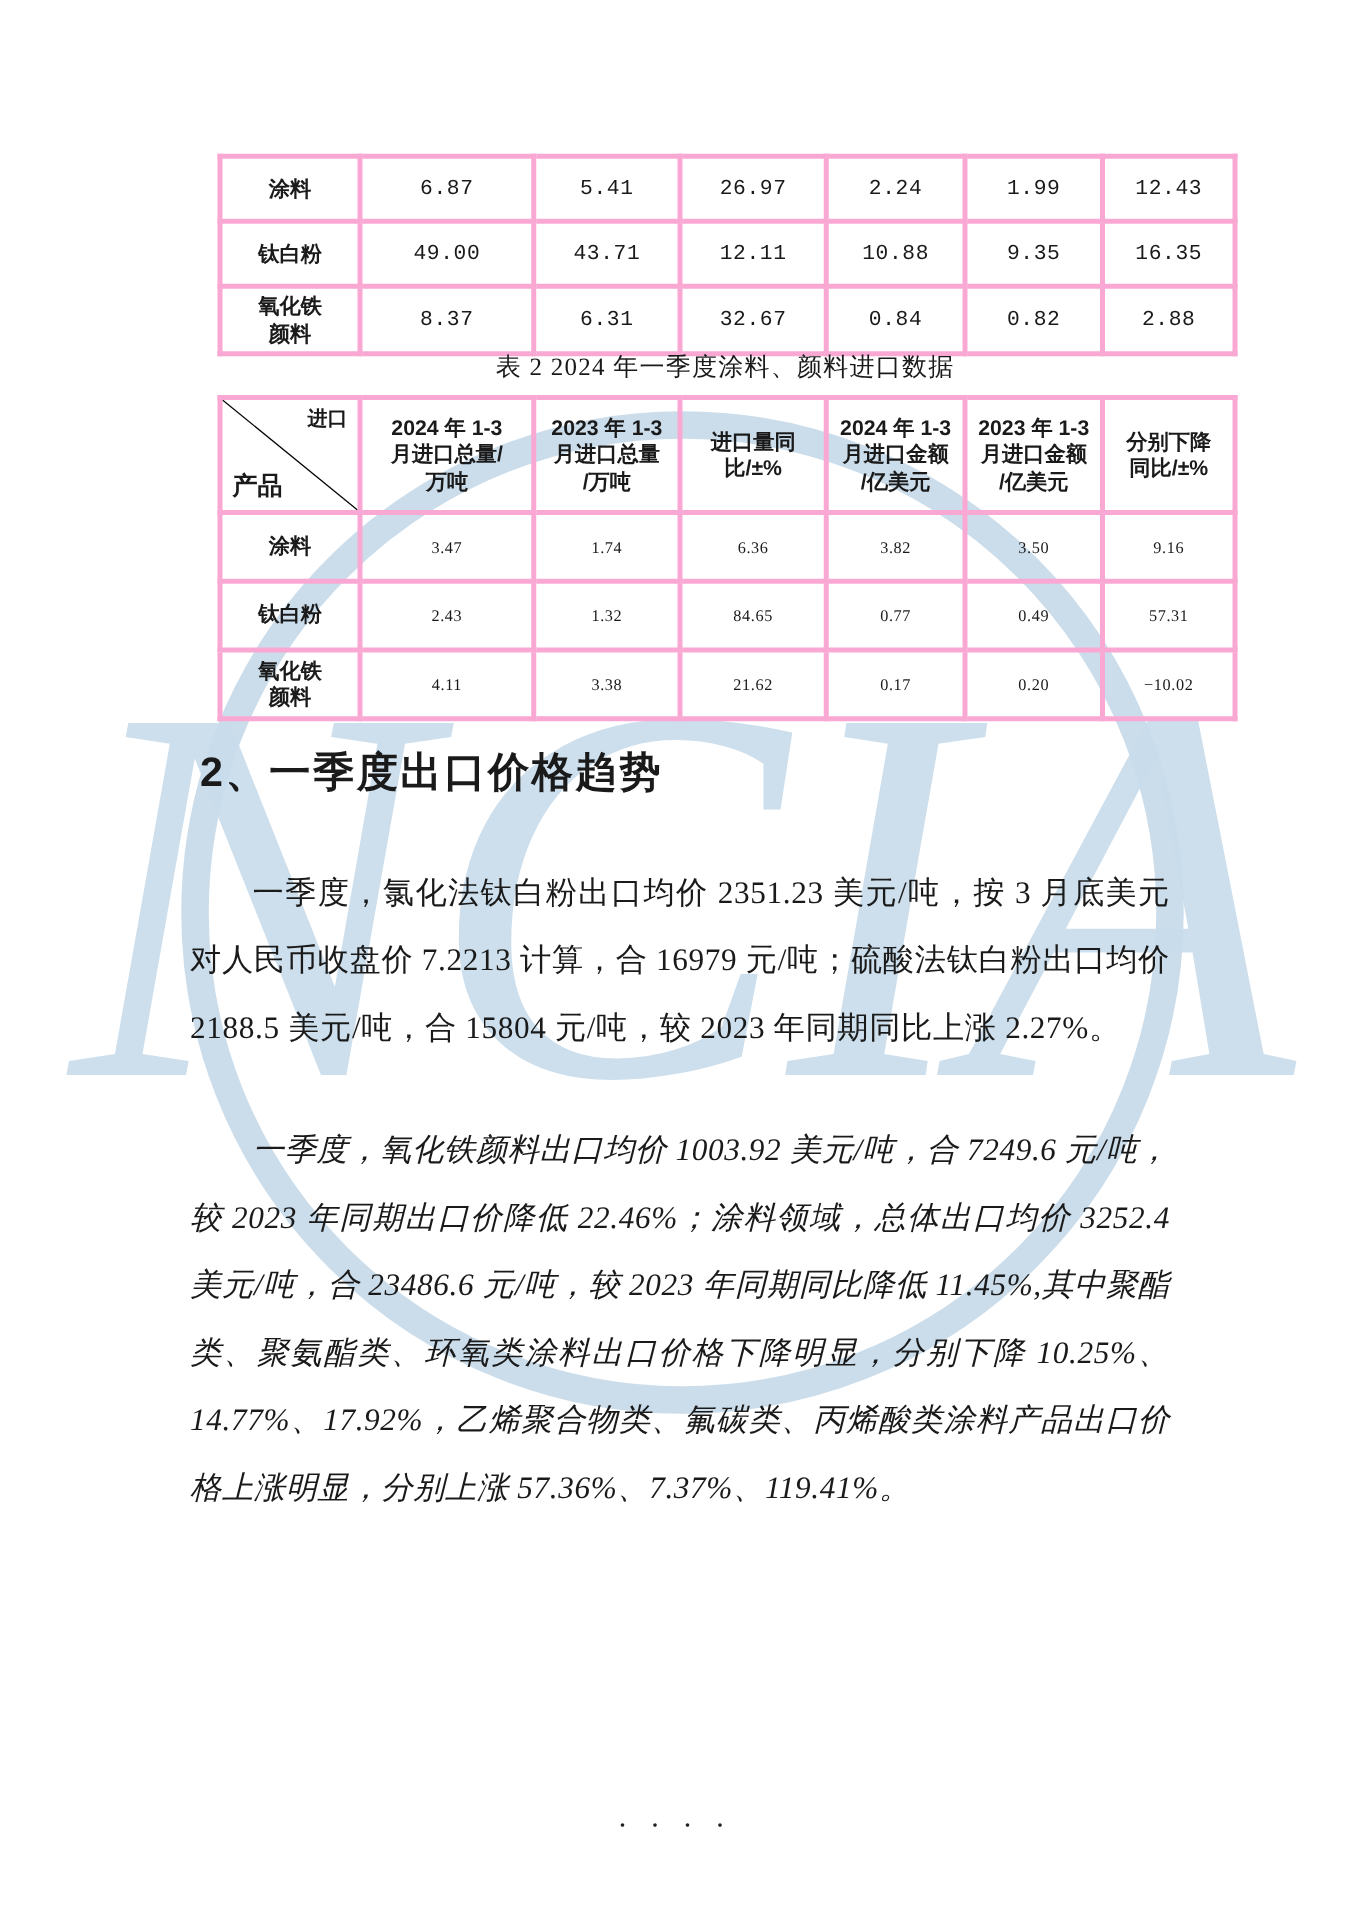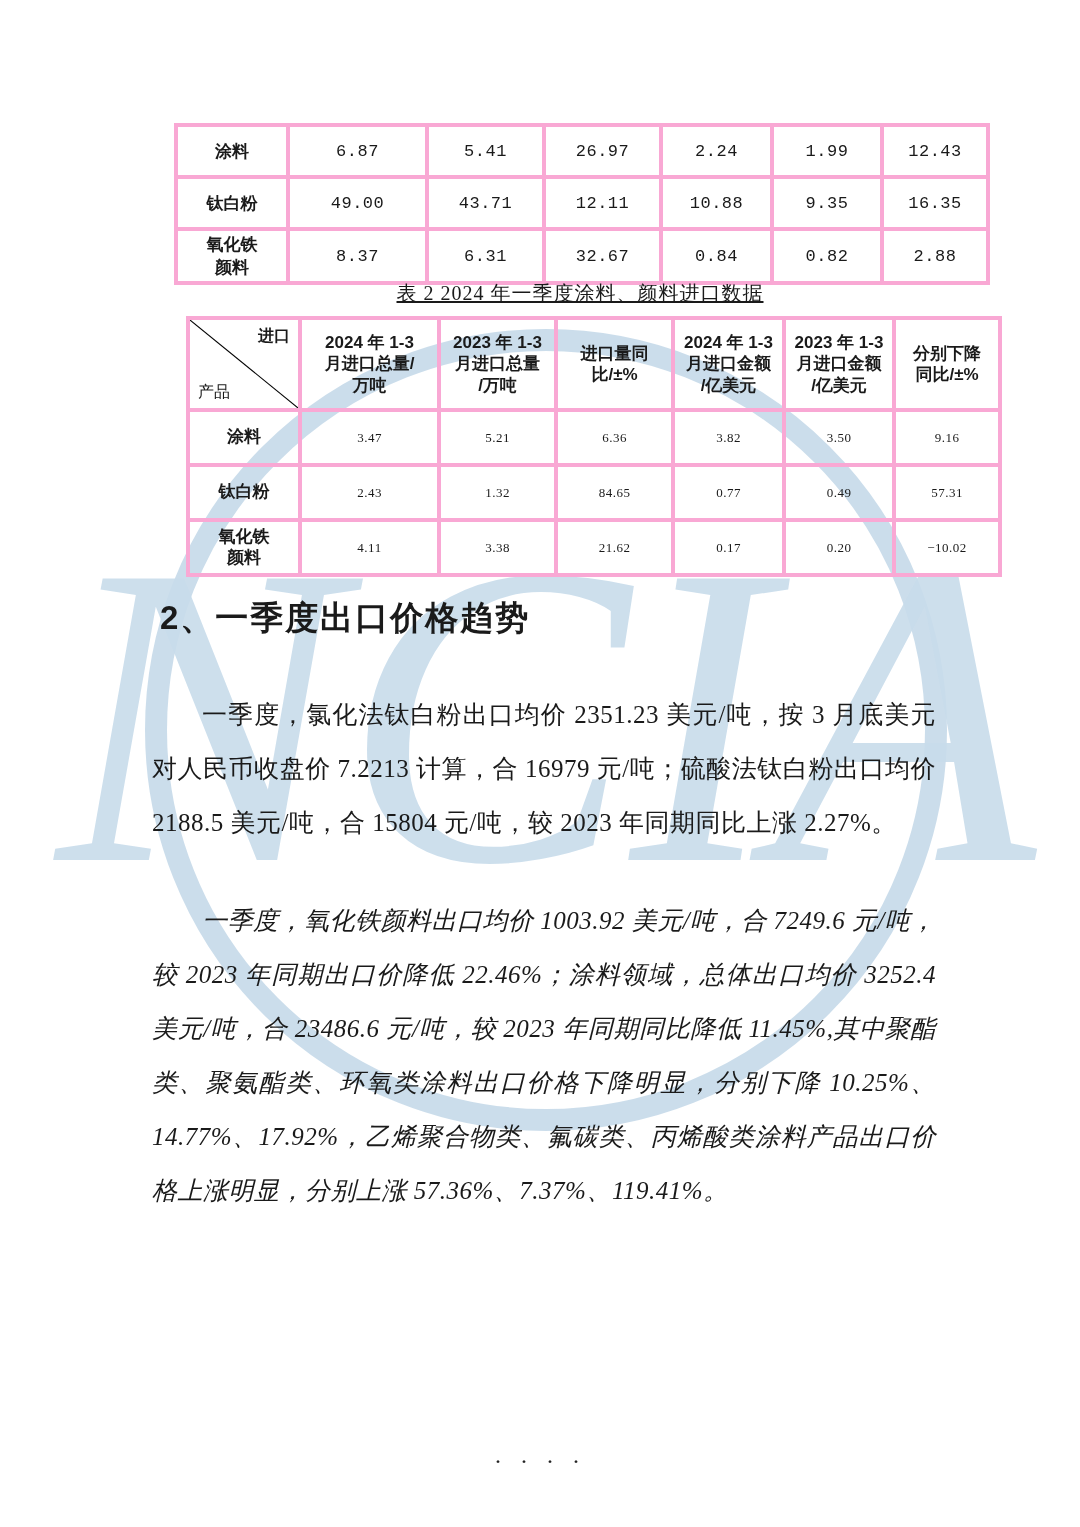--- a/index.html
+++ b/index.html
@@ -63,26 +63,25 @@
 
   .caption {
     position: absolute;
     left: 174px;
     top: 280px;
     width: 812px;
     text-align: center;
     font-family: "Liberation Serif", serif;
     font-size: 20px;
     letter-spacing: 1px;
-    text-decoration: underline;
   }
 
   .t2 {
     position: absolute;
-    left: 186px;
+    left: 174px;
     top: 316px;
     width: 812px;
     border-radius: 26px;
   }
   .t2 td { height: 47px; }
   .t2 th {
     height: 84px;
     font-weight: bold;
     font-size: 16px;
     line-height: 1.25;
@@ -104,22 +103,22 @@
     position: absolute;
     right: 8px;
     top: 6px;
     font-size: 16px;
     font-weight: bold;
   }
   .corner .bl-txt {
     position: absolute;
     left: 8px;
     bottom: 6px;
-    font-size: 16px;
-    font-weight: normal;
+    font-size: 20px;
+    font-weight: bold;
   }
 
   
   .section-title {
     position: absolute;
     left: 160px;
     top: 596px;
     font-family: "Liberation Sans", sans-serif;
     font-weight: bold;
     font-size: 33px;
@@ -260,21 +259,21 @@
           <th>
             <div>分别下降</div>
             <div>同比/±%</div>
           </th>
         </tr>
       </thead>
       <tbody>
         <tr>
           <td class="label">涂料</td>
           <td class="num">3.47</td>
-          <td class="num">5.21</td>
+          <td class="num">1.74</td>
           <td class="num">6.36</td>
           <td class="num">3.82</td>
           <td class="num">3.50</td>
           <td class="num">9.16</td>
         </tr>
         <tr>
           <td class="label">钛白粉</td>
           <td class="num">2.43</td>
           <td class="num">1.32</td>
           <td class="num">84.65</td>

